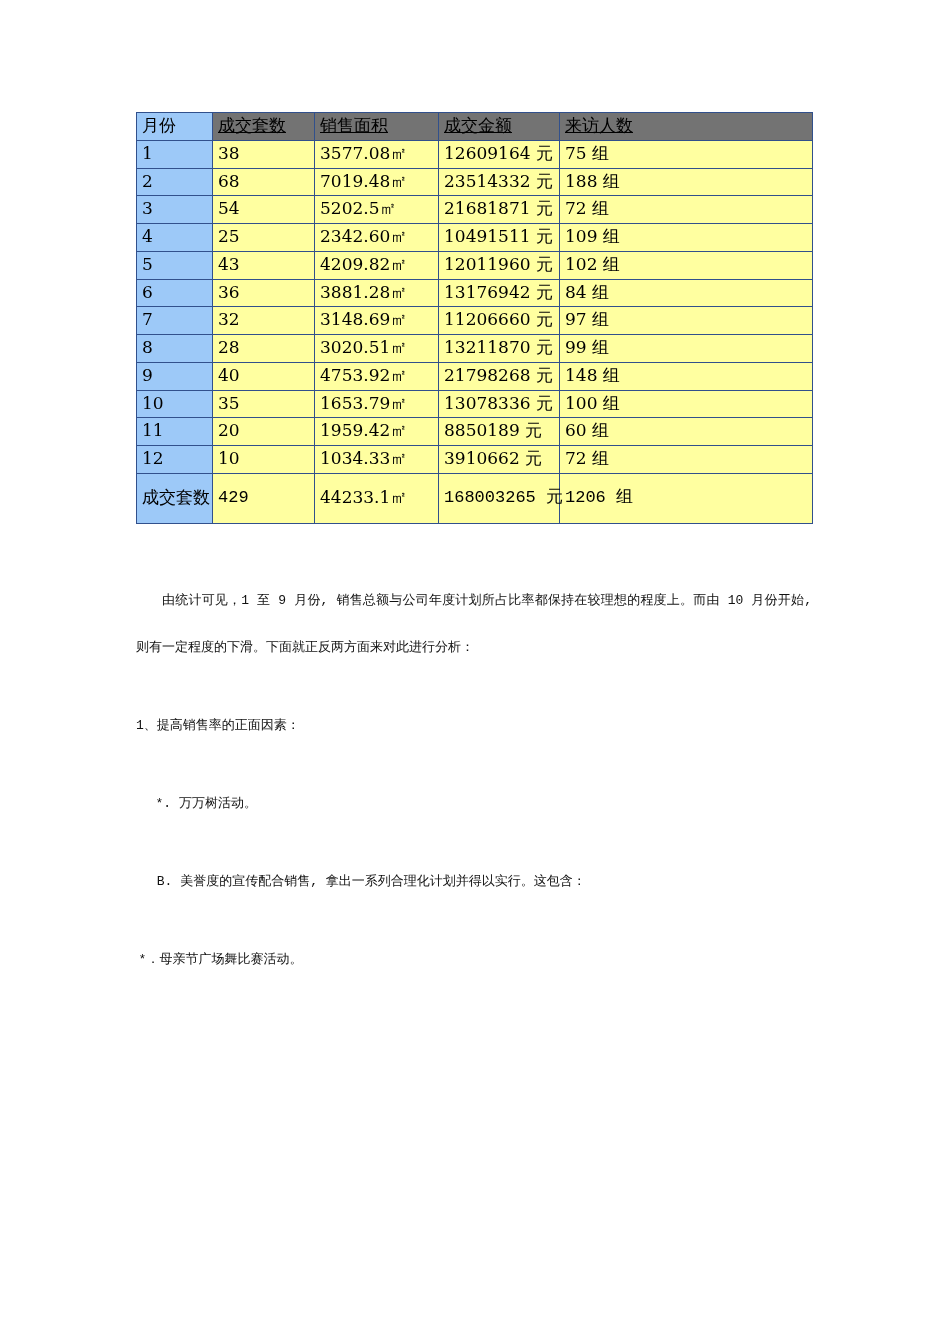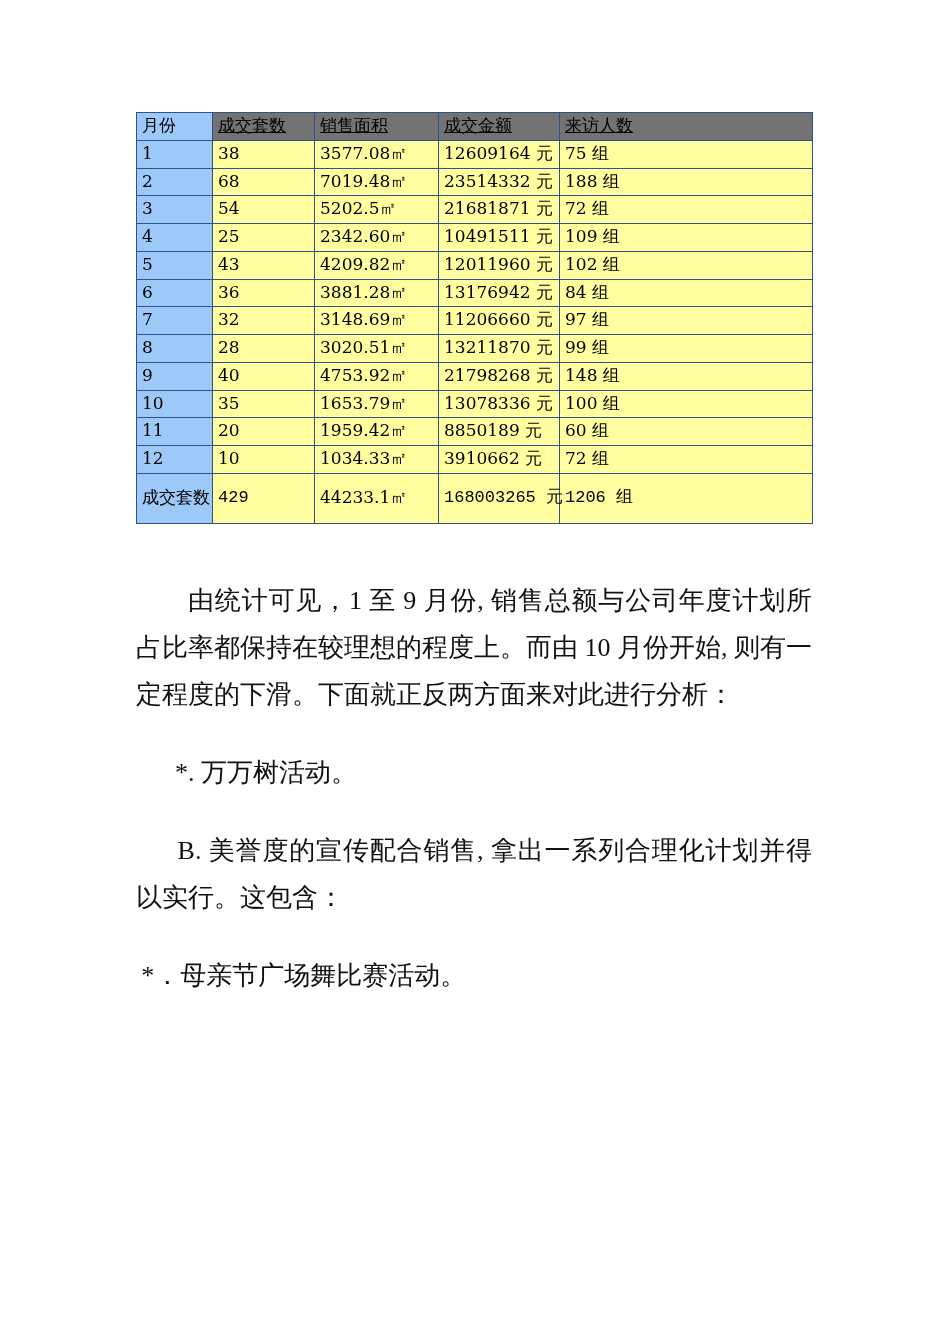--- a/index.html
+++ b/index.html
@@ -94,22 +94,22 @@
     font-weight: normal;
     font-size: 17px;
   }
 
   
   .body-text {
     position: absolute;
     left: 136px;
     top: 577px;
     width: 676px;
-    font-family: Liberation Serif, serif;
-    font-size: 26px;
+    font-family: Liberation Mono, monospace;
+    font-size: 13px;
     line-height: 47px;
     color: #111111;
   }
   .para {
     margin: 0 0 31px 0;
     text-align: justify;
     text-justify: inter-character;
   }
   .para.indent2 {
     text-indent: 2em;
@@ -244,18 +244,19 @@
           <td class="total-cell total-plain">44233.1㎡</td>
           <td class="total-cell total-bold">168003265 元</td>
           <td class="total-cell total-bold">1206 组</td>
         </tr>
       </tbody>
     </table>
   </div>
 
   <div class="body-text">
     <p class="para indent2">由统计可见，1 至 9 月份, 销售总额与公司年度计划所占比率都保持在较理想的程度上。而由 10 月份开始, 则有一定程度的下滑。下面就正反两方面来对此进行分析：</p>
+    <p class="para noindent">1、提高销售率的正面因素：</p>
     <p class="para indent-star">*. 万万树活动。</p>
     <p class="para indent-b">B. 美誉度的宣传配合销售, 拿出一系列合理化计划并得以实行。这包含：</p>
     <p class="para indent-star2">*．母亲节广场舞比赛活动。</p>
   </div>
 
 </div>
 
 </body></html>

